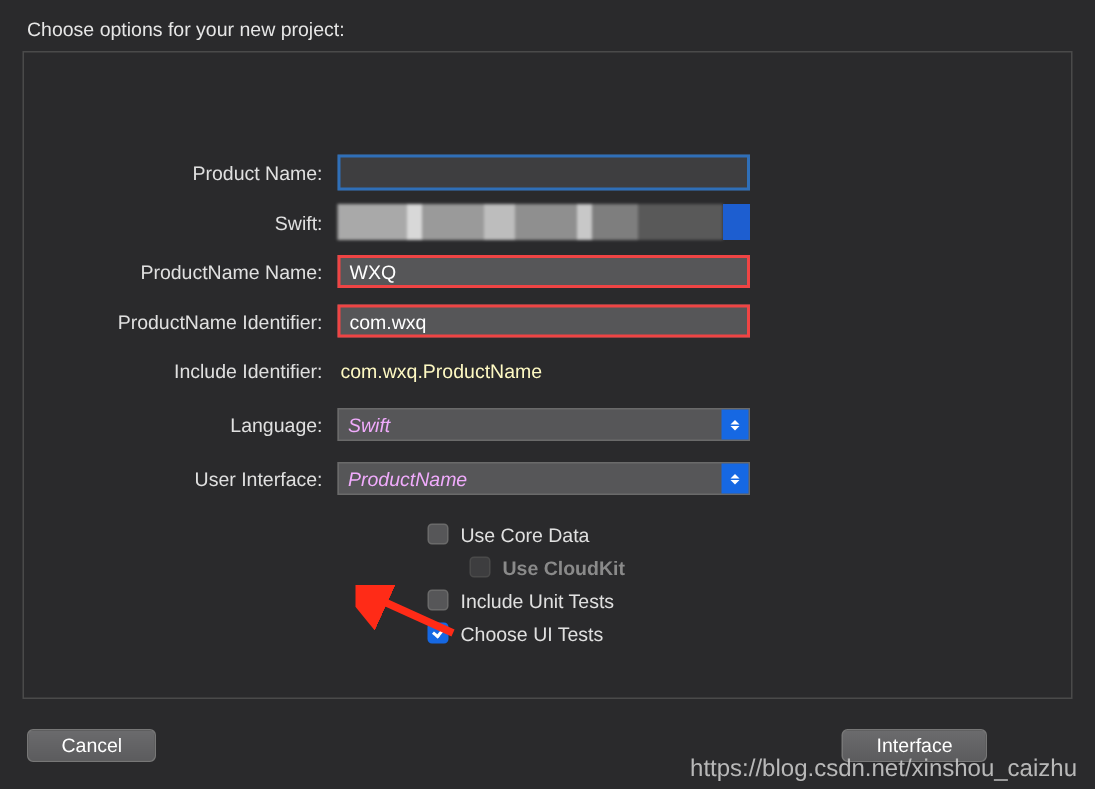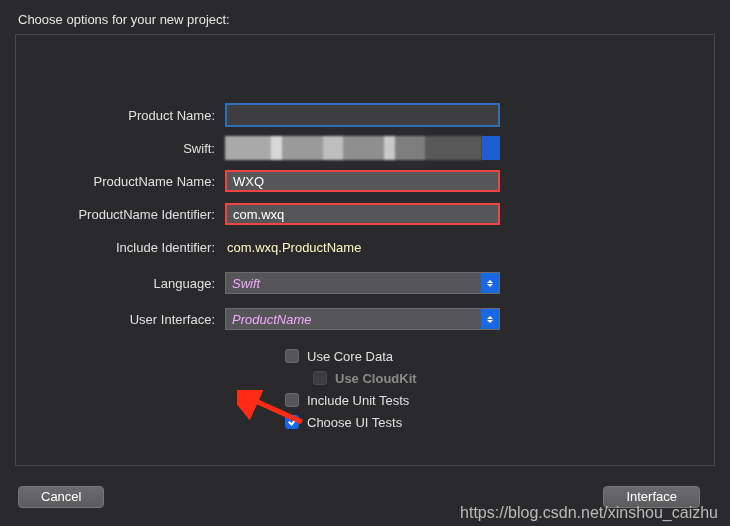--- a/index.html
+++ b/index.html
@@ -164,20 +164,21 @@
     left: 237px; top: 390px;
     pointer-events: none;
   }
 
   .footer {
     position: absolute;
     left: 0; right: 0; bottom: 18px;
     display: flex;
     align-items: center;
     padding: 0 18px;
+    gap: 42px;
   }
   .btn {
     height: 22px;
     padding: 0 22px;
     background: linear-gradient(#6b6b6d, #5c5c5e);
     border: 1px solid #777;
     border-radius: 4px;
     color: #fff;
     font-size: 13px;
     line-height: 20px;

